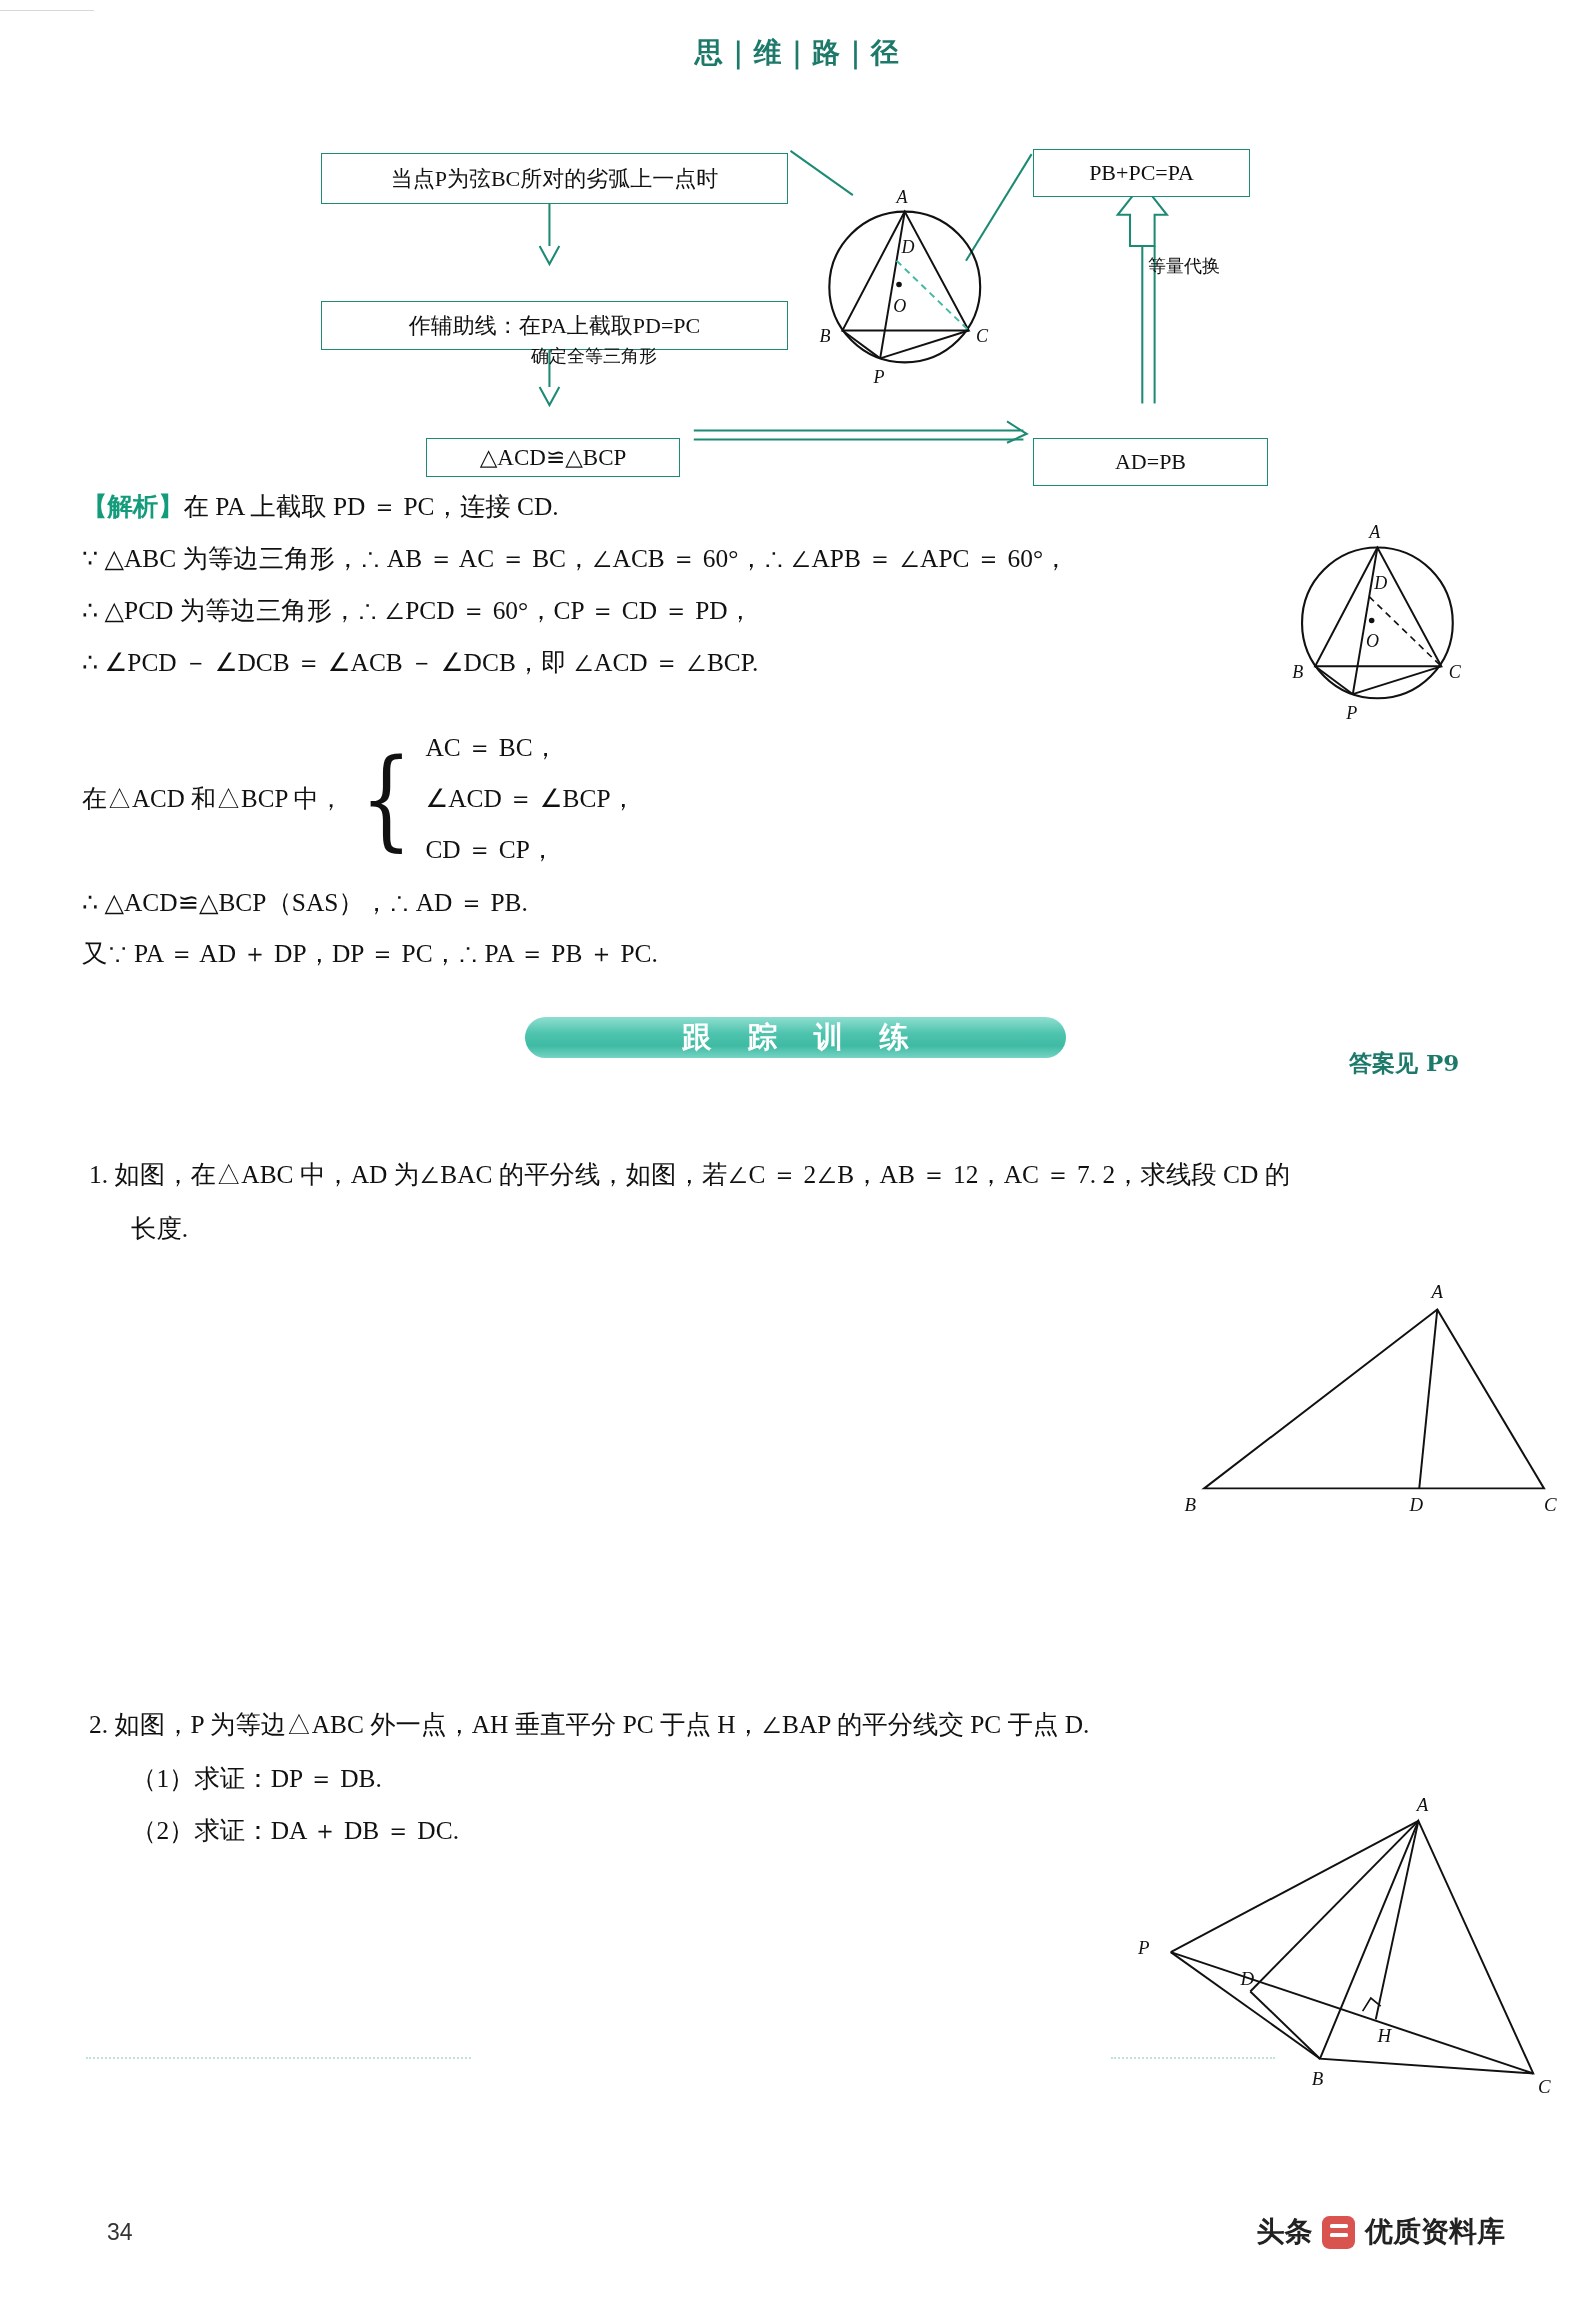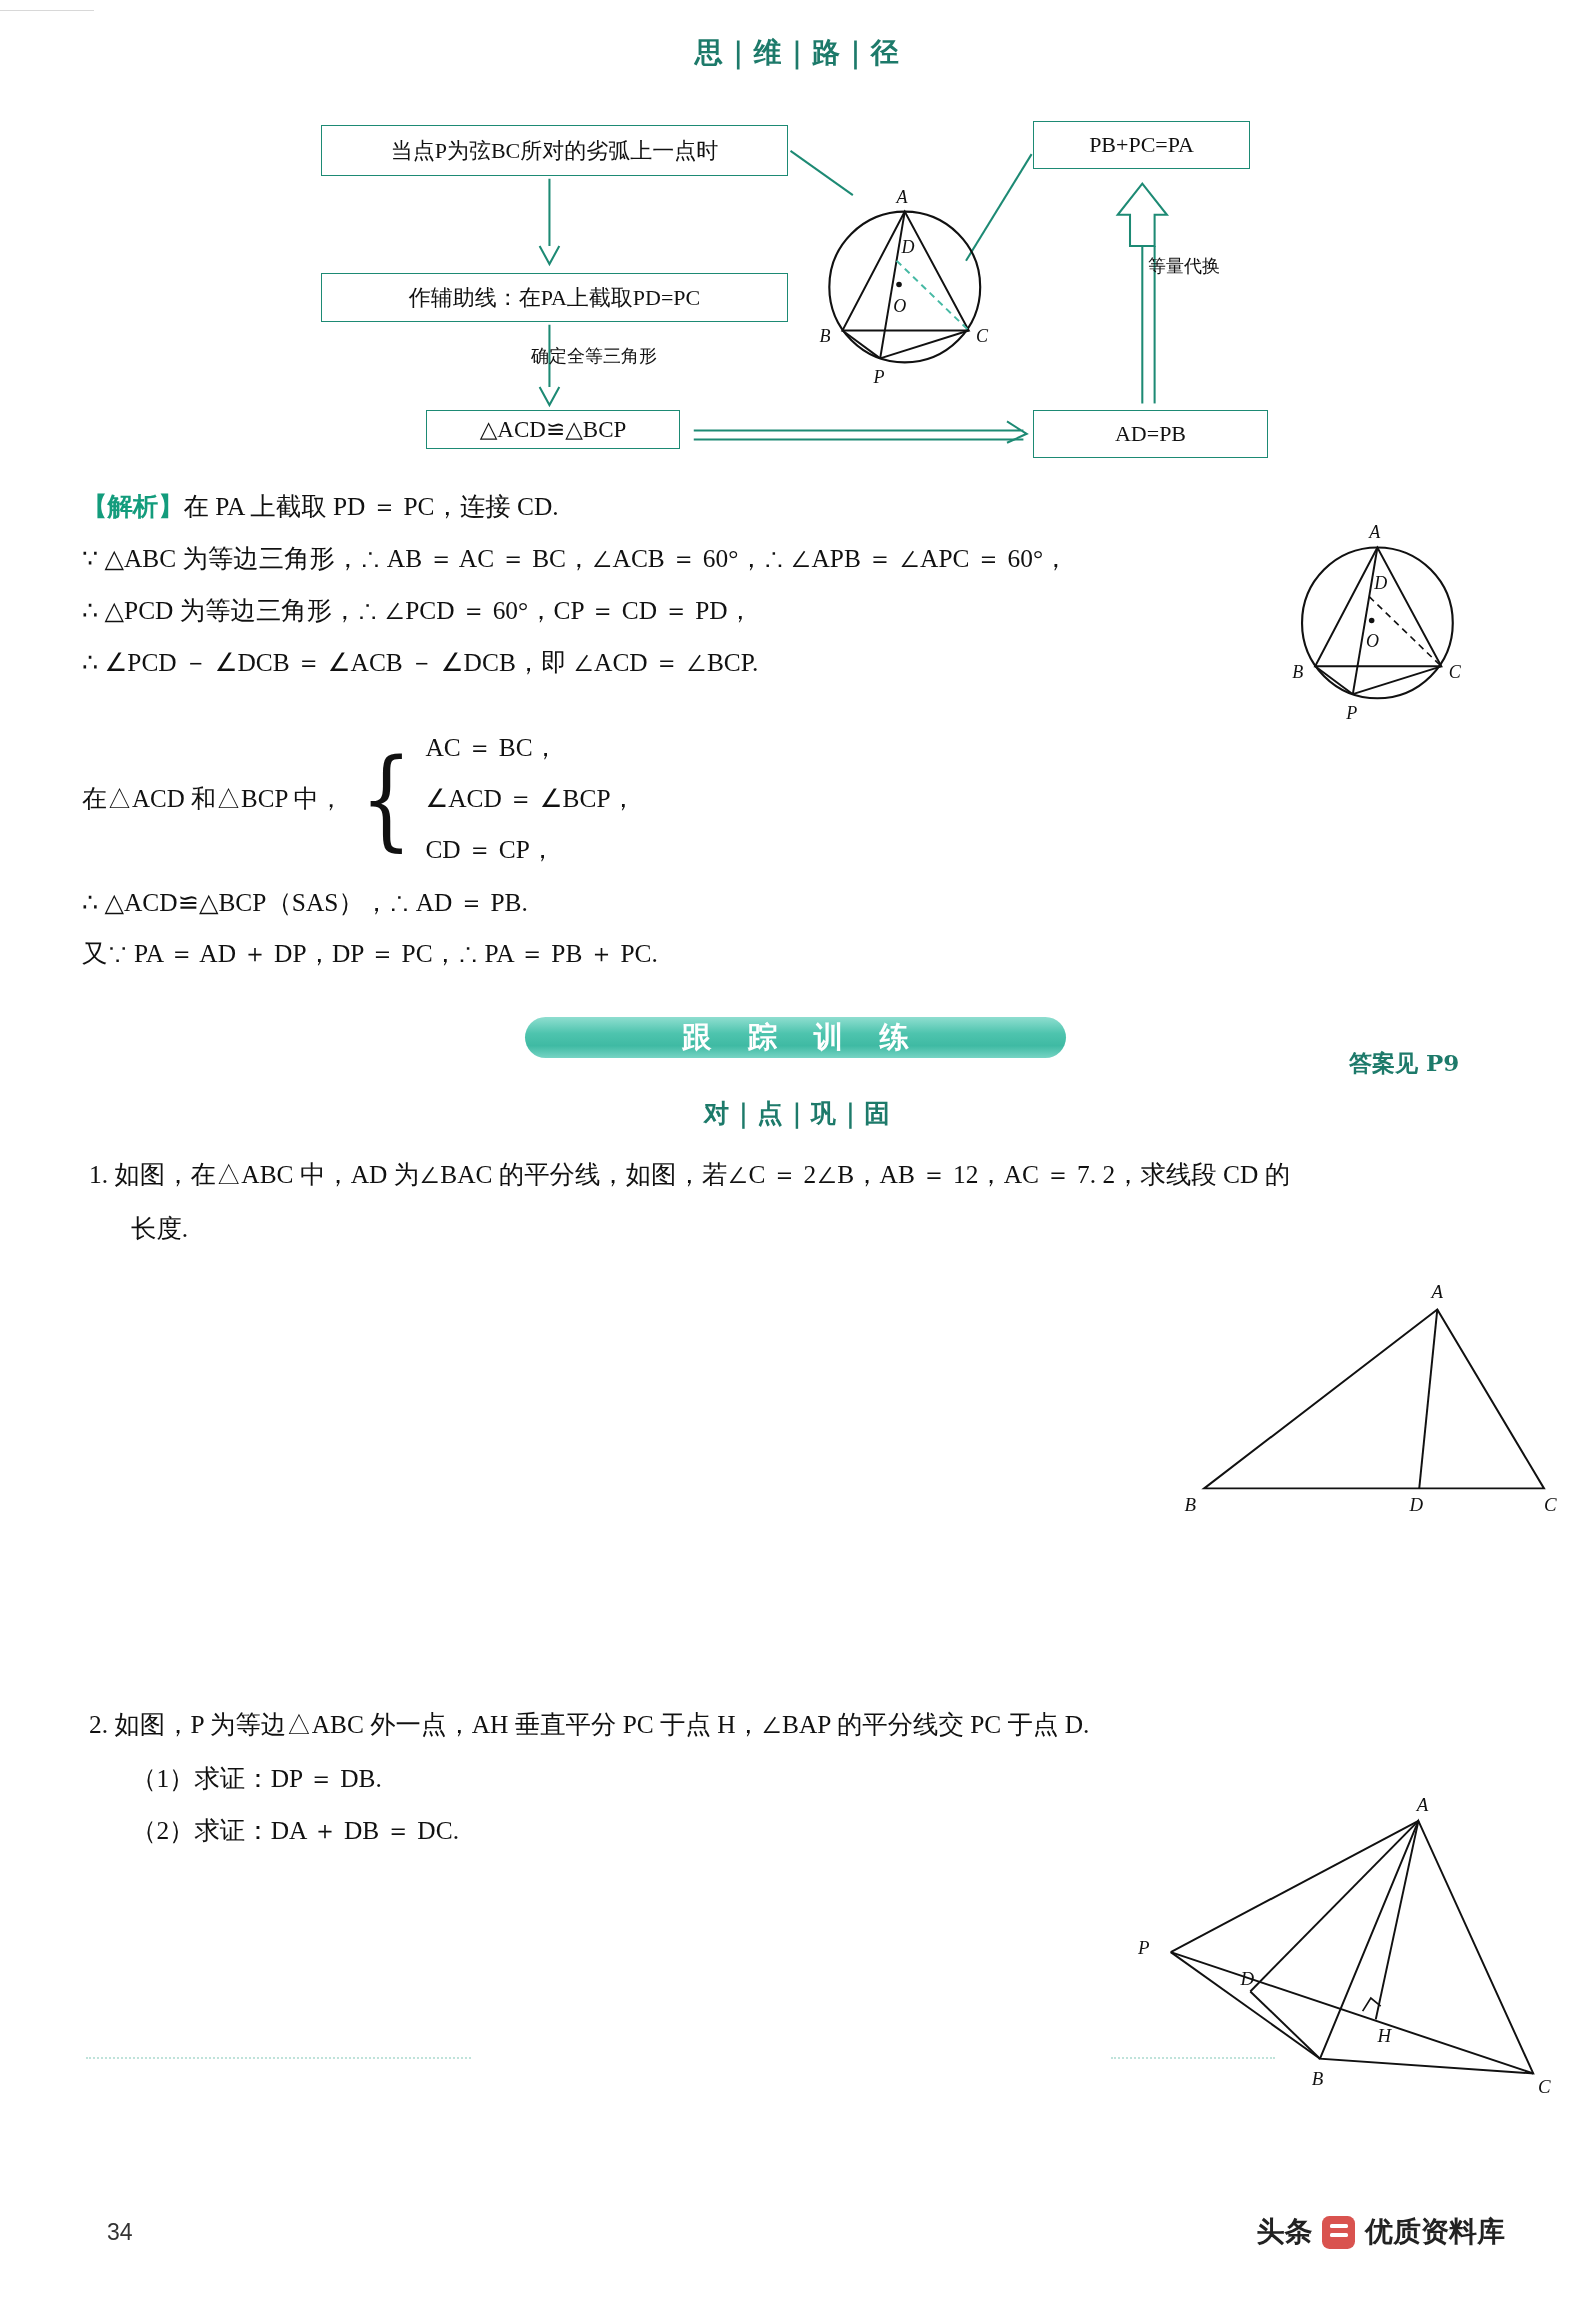--- a/index.html
+++ b/index.html
@@ -23,20 +23,21 @@
     font-family:"DejaVu Serif","Liberation Serif",serif;font-weight:600;
   }
 
   
   .flow{position:absolute;left:0;top:0;width:1595px;height:476px;}
   .fbox{
     position:absolute;border:1.6px solid #1d8a74;background:#fff;
     display:flex;align-items:center;justify-content:center;
     font-family:"Liberation Serif",serif;font-size:22px;color:#111;
     box-sizing:border-box;
+    margin-top:28px;
   }
   #box-cond{left:321px;top:125px;width:467px;height:51px;}
   #box-aux {left:321px;top:273px;width:467px;height:49px;}
   #box-cong{left:426px;top:410px;width:254px;height:39px;font-size:23px;}
   #box-res {left:1033px;top:121px;width:217px;height:48px;}
   #box-adpb{left:1033px;top:410px;width:235px;height:48px;}
 
   .flow-label{
     position:absolute;font-family:"DejaVu Serif","Liberation Serif",serif;
     font-size:18px;color:#111;white-space:nowrap;
@@ -219,21 +220,20 @@
   </svg>
 
   <div class="banner-wrap">
     <div class="dots-l"></div>
     <div class="dots-r"></div>
   </div>
   <div class="pill">
     <span>跟 踪 训 练</span>
   </div>
   <div class="ans-ref">答案见 P9</div>
-  <div class="sub-title">对｜点｜巩｜固</div>
 
   <div class="prob" id="p1l1">1. 如图，在△ABC 中，AD 为∠BAC 的平分线，如图，若∠C ＝ 2∠B，AB ＝ 12，AC ＝ 7. 2，求线段 CD 的</div>
   <div class="prob" id="p1l2">长度.</div>
 
   <svg class="fig1" viewBox="0 0 480 290">
 
     <polygon points="322,42 38,260 452,260" stroke="#111" stroke-width="2.4" fill="none"></polygon>
     <line x1="322" y1="42" x2="300" y2="260" stroke="#111" stroke-width="2.4"></line>
     <text x="315" y="28" font-size="23" font-style="italic" font-family="Liberation Serif, serif" fill="#111">A</text>
     <text x="14" y="288" font-size="23" font-style="italic" font-family="Liberation Serif, serif" fill="#111">B</text>

